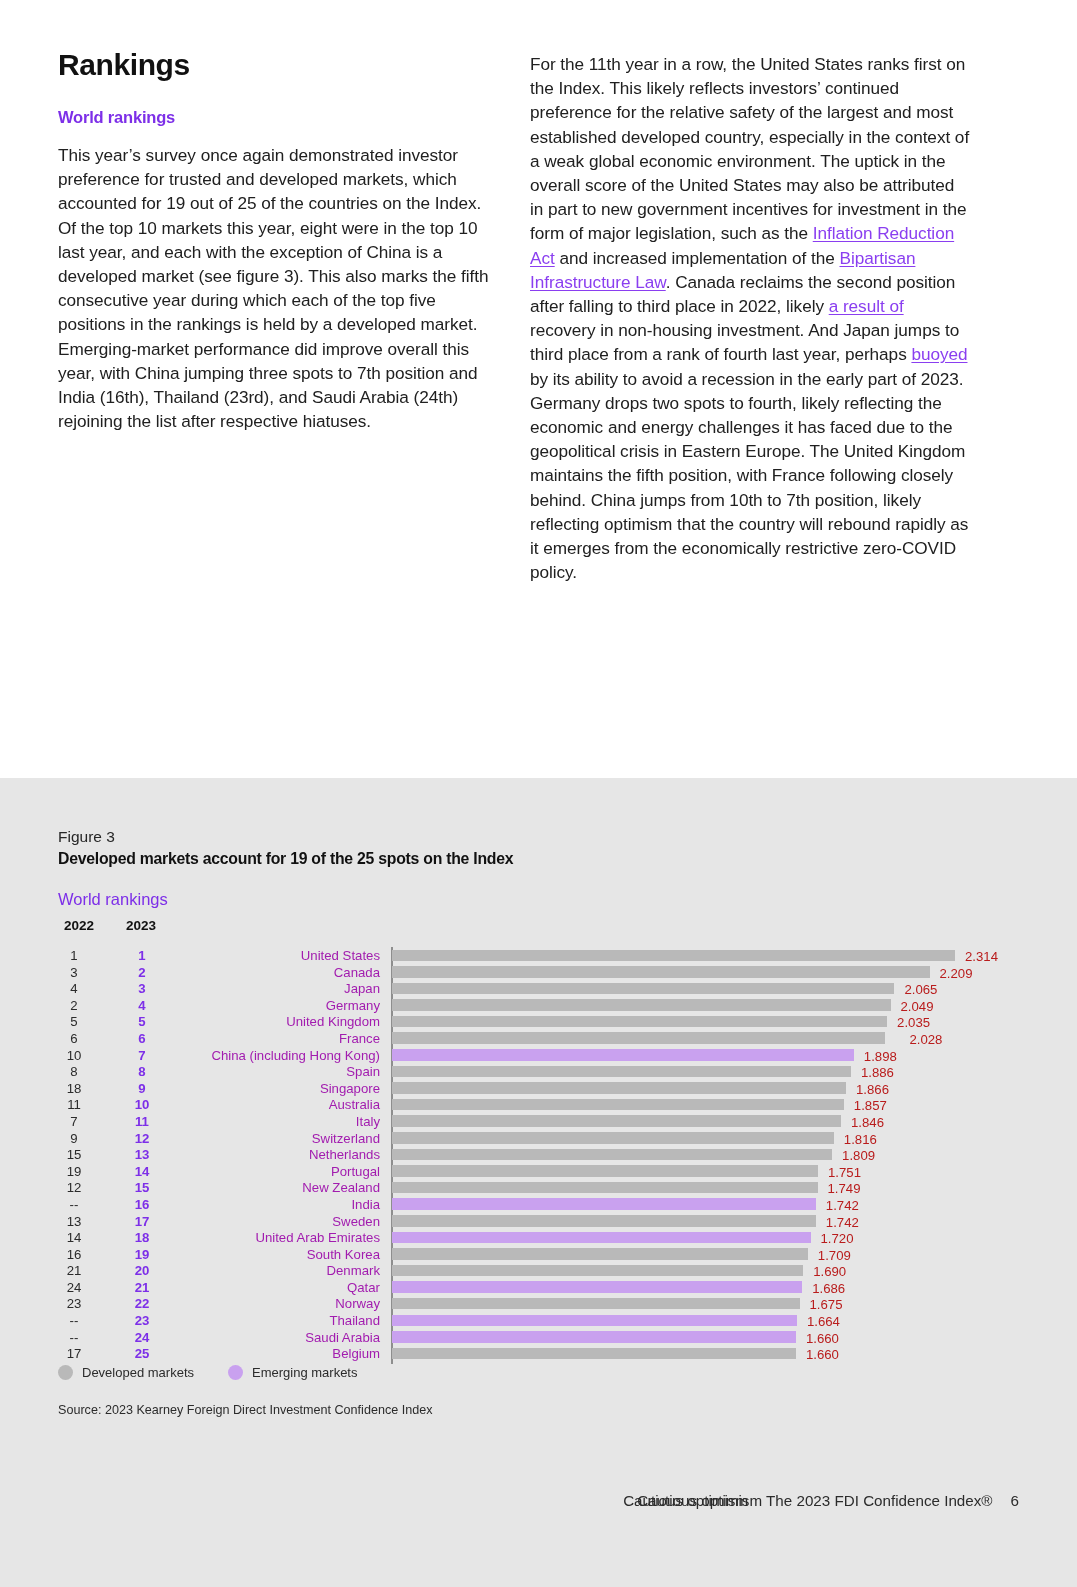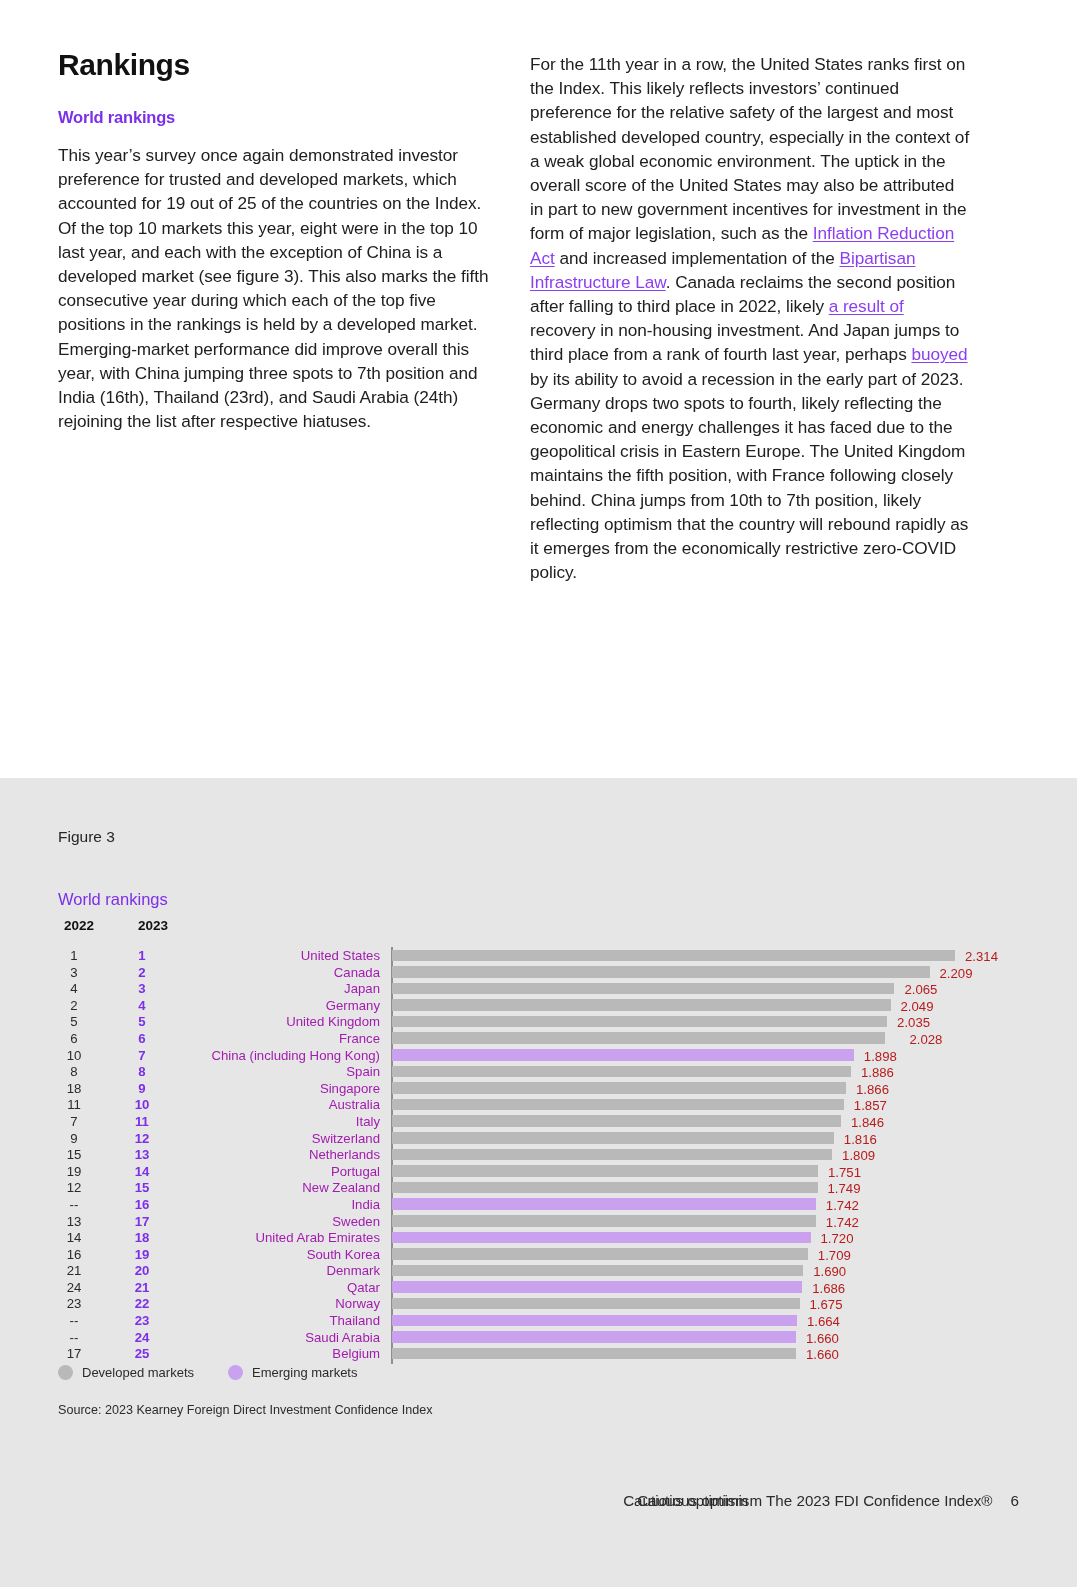--- a/index.html
+++ b/index.html
@@ -81,21 +81,21 @@
   
   #chart { position: absolute; left: 0; top: 140px; width: 1077px; }
   .hdr-row {
     position: relative; height: 22px;
   }
   .hdr-2022, .hdr-2023 {
     position: absolute; top: 0;
     font-size: 13.5px; font-weight: bold; color: #111;
   }
   .hdr-2022 { left: 58px; width: 42px; text-align: center; }
-  .hdr-2023 { left: 126px; width: 42px; text-align: right; }
+  .hdr-2023 { left: 126px; width: 42px; text-align: left; }
 
   #rows { position: relative; margin-top: 7px; }
   .row {
     position: relative;
     height: 16.6px;
   }
   .r-2022 {
     position: absolute; left: 48px; width: 52px; top: 1px;
     text-align: center; font-size: 13.2px; color: #2b2b2b;
   }
@@ -176,20 +176,21 @@
 
   <div id="col-right">
     <p class="body" id="right-paragraph">For the 11th year in a row, the United States ranks first on the Index. This likely reflects investors’ continued preference for the relative safety of the largest and most established developed country, especially in the context of a weak global economic environment. The uptick in the overall score of the United States may also be attributed in part to new government incentives for investment in the form of major legislation, such as the <a class="inline-link" href="#">Inflation Reduction Act</a> and increased implementation of the <a class="inline-link" href="#">Bipartisan Infrastructure Law</a>. Canada reclaims the second position after falling to third place in 2022, likely <a class="inline-link" href="#">a result of</a> recovery in non-housing investment. And Japan jumps to third place from a rank of fourth last year, perhaps <a class="inline-link" href="#">buoyed</a> by its ability to avoid a recession in the early part of 2023. Germany drops two spots to fourth, likely reflecting the economic and energy challenges it has faced due to the geopolitical crisis in Eastern Europe. The United Kingdom maintains the fifth position, with France following closely behind. China jumps from 10th to 7th position, likely reflecting optimism that the country will rebound rapidly as it emerges from the economically restrictive zero-COVID policy.</p>
   </div>
 
 </div>
 
 <div id="figure-band">
 
   <div id="fig-label">Figure 3</div>
+  <div id="fig-title">Developed markets account for 19 of the 25 spots on the Index</div>
   <div id="fig-sub">World rankings</div>
 
   <div id="chart">
     <div class="hdr-row">
       <div class="hdr-2022">2022</div>
       <div class="hdr-2023">2023</div>
     </div>
     <div id="rows">
       <div id="axis-line" style="height: 417px;"></div>
     <div class="row">

